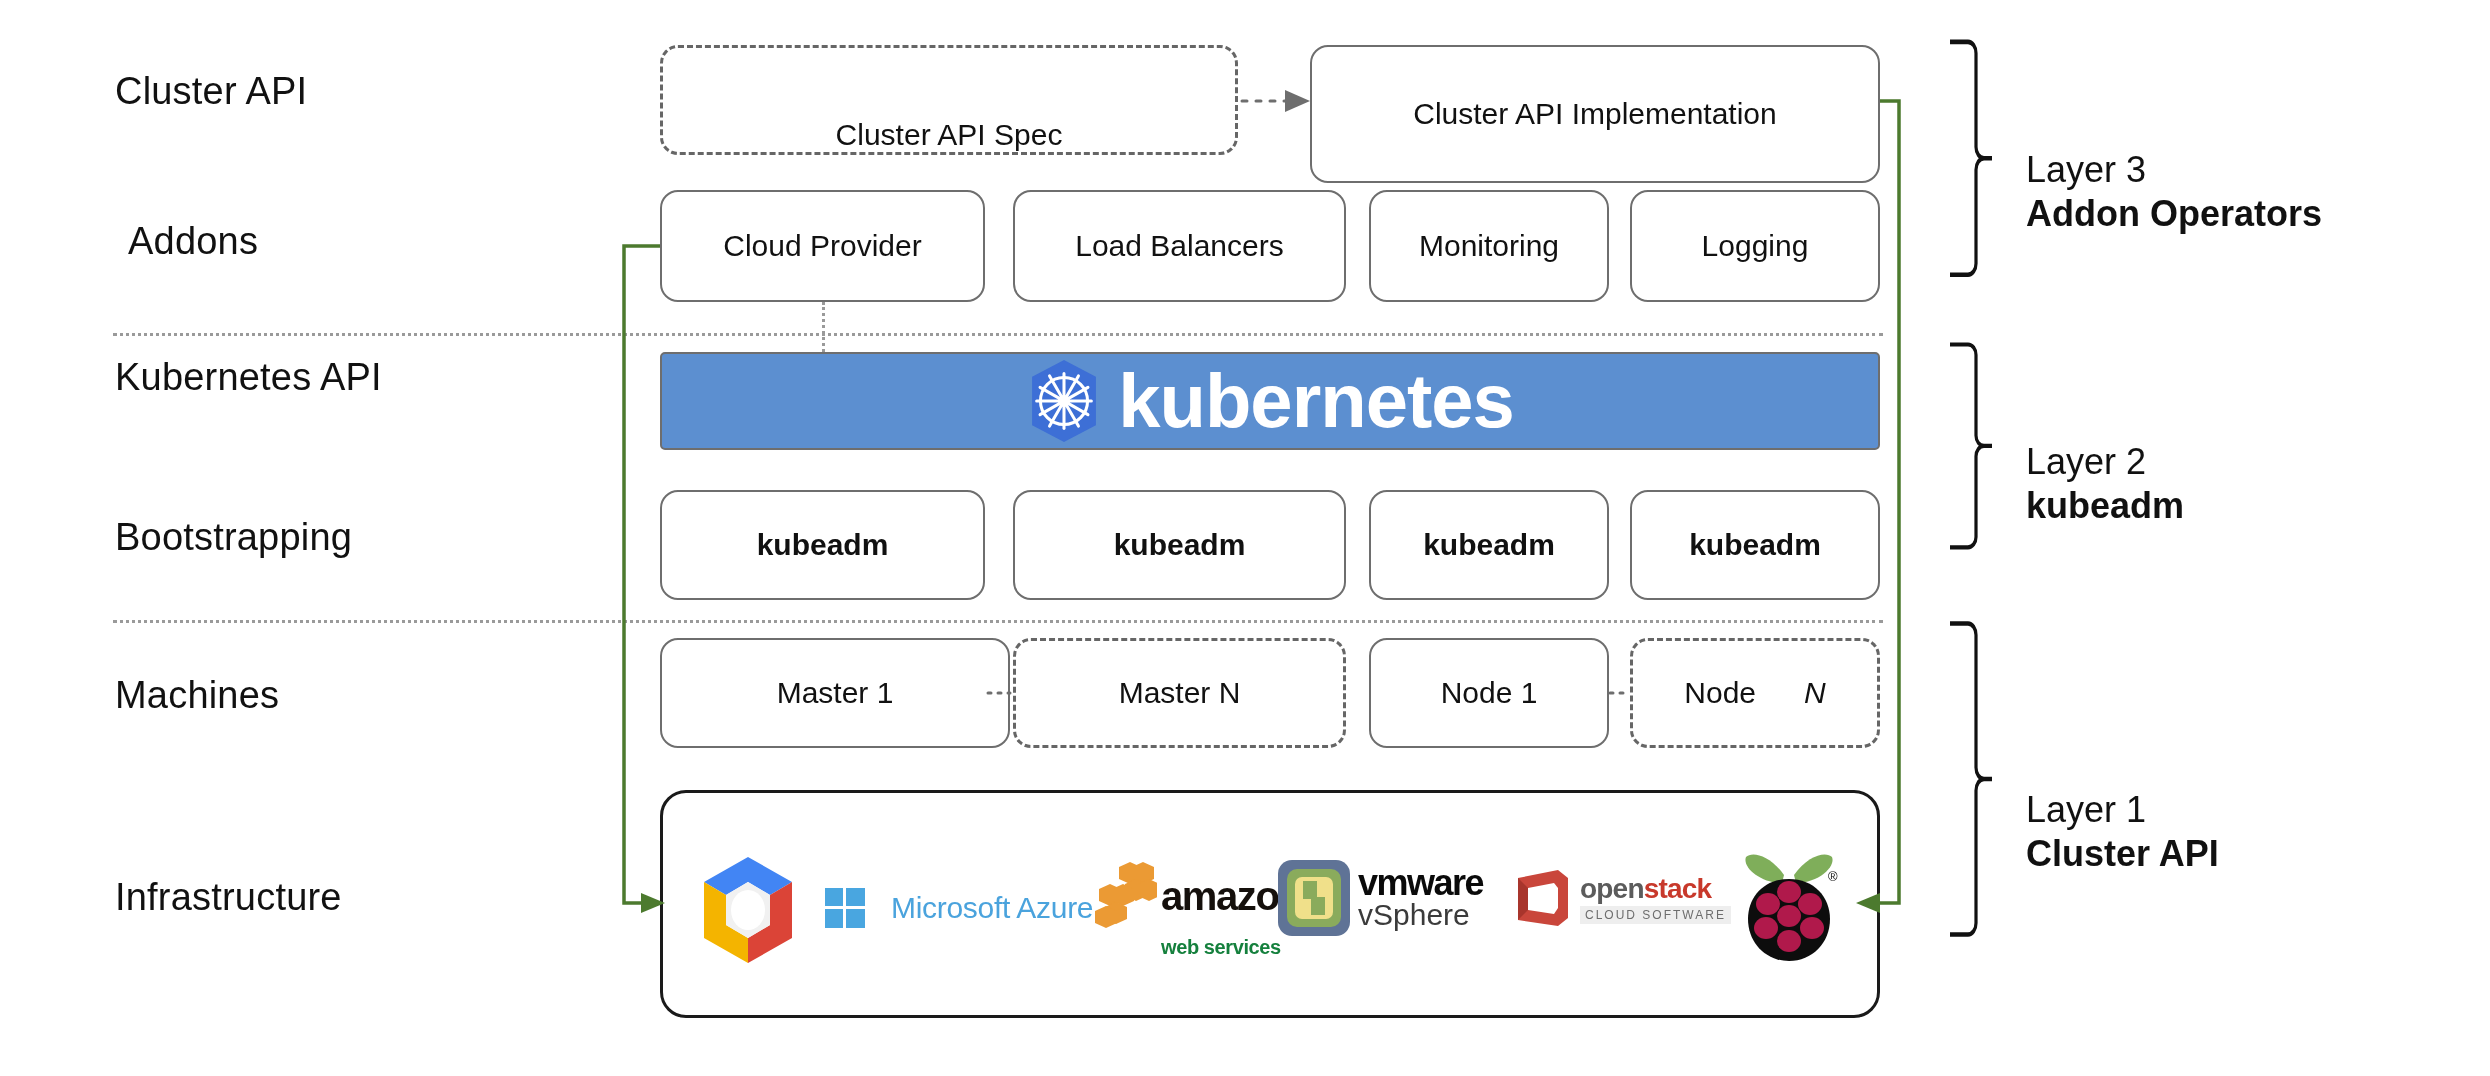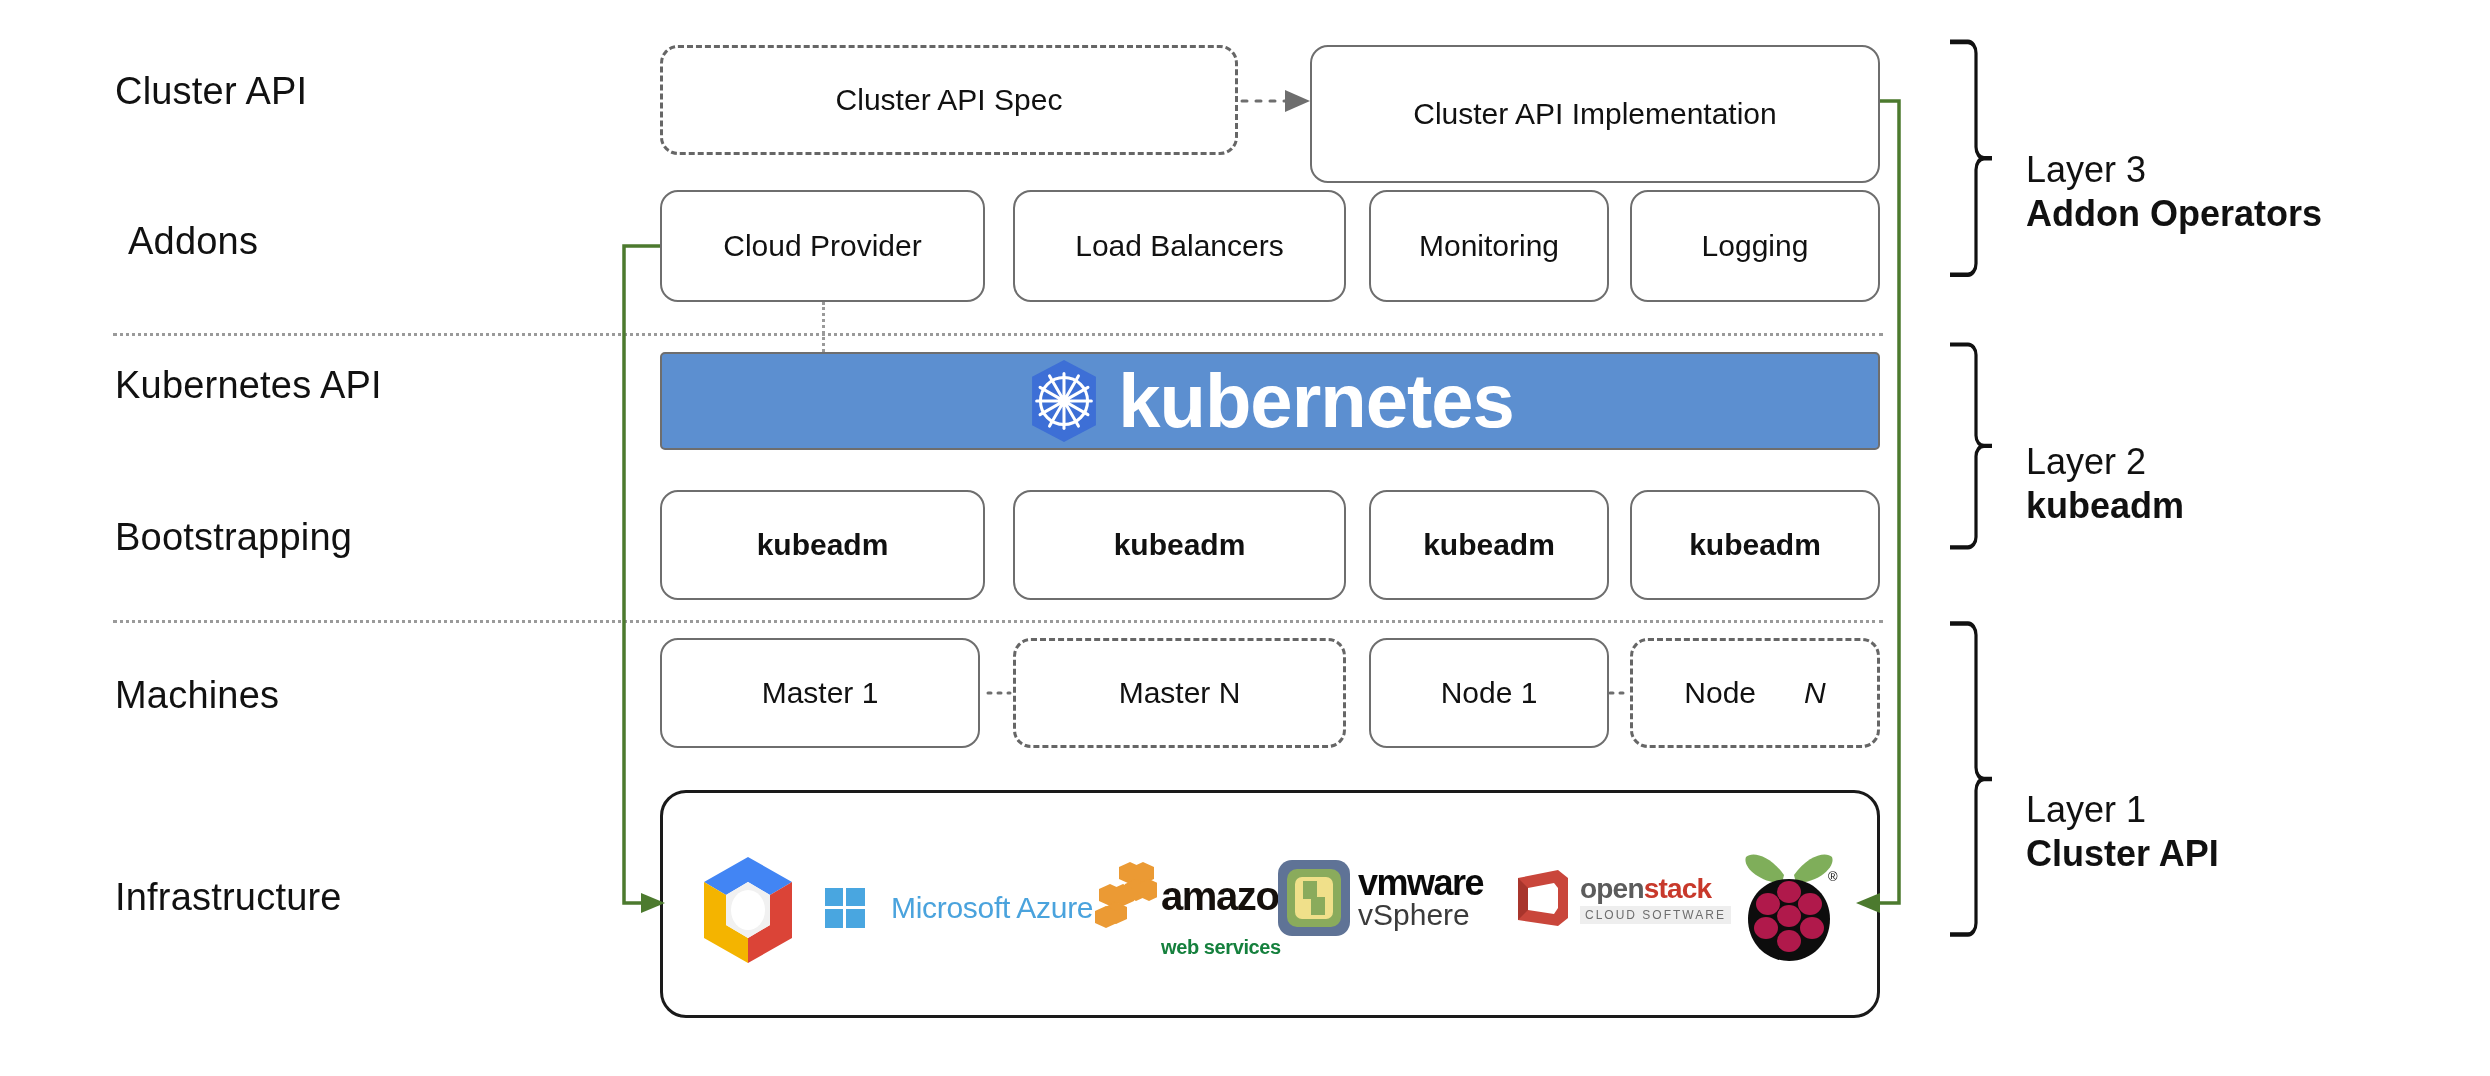--- a/index.html
+++ b/index.html
@@ -51,29 +51,29 @@
   .os-c{font-size:12px;color:#6d6d6d;letter-spacing:2px;background:#eeeeee;
         padding:2px 5px;display:inline-block;margin-top:3px;}
 </style>
 </head>
 <body>
 
 <div class="stage">
 
   <div class="row-label" style="left:115px;top:72px;">Cluster API</div>
   <div class="row-label" style="left:128px;top:222px;">Addons</div>
-  <div class="row-label" style="left:115px;top:366px;text-align:center;">Kubernetes API</div>
+  <div class="row-label" style="left:115px;top:358px;text-align:center;">Kubernetes API</div>
   <div class="row-label" style="left:115px;top:518px;">Bootstrapping</div>
   <div class="row-label" style="left:115px;top:676px;">Machines</div>
   <div class="row-label" style="left:115px;top:878px;">Infrastructure</div>
 
   <div class="hdot" style="left:113px;top:333px;width:1770px;"></div>
   <div class="hdot" style="left:113px;top:620px;width:1770px;"></div>
 
-  <div class="box dashed" style="left:660px;top:45px;width:578px;height:110px;">
+  <div class="box dashed" style="left:660px;top:45px;width:578px;height:110px;align-items:flex-end;">
     <span>Cluster API Spec</span>
   </div>
 
   <svg class="conn">
     <line x1="1242" y1="101" x2="1288" y2="101" stroke="#6e6e6e" stroke-width="3" stroke-dasharray="5 9" stroke-linecap="round"></line>
     <polygon points="1285,90 1310,101 1285,112" fill="#6e6e6e"></polygon>
   </svg>
 
   <div class="box" style="left:1310px;top:45px;width:570px;height:138px;">
     <span>Cluster API Implementation</span>
@@ -118,21 +118,21 @@
   <div class="box bold" style="left:1013px;top:490px;width:333px;height:110px;">
     <span>kubeadm</span>
   </div>
   <div class="box bold" style="left:1369px;top:490px;width:240px;height:110px;">
     <span>kubeadm</span>
   </div>
   <div class="box bold" style="left:1630px;top:490px;width:250px;height:110px;">
     <span>kubeadm</span>
   </div>
 
-  <div class="box" style="left:660px;top:638px;width:320px;height:110px;">
+  <div class="box" style="left:660px;top:638px;width:350px;height:110px;">
     <span>Master 1</span>
   </div>
   <svg class="conn">
     <line x1="988" y1="693" x2="1010" y2="693" stroke="#6e6e6e" stroke-width="3" stroke-dasharray="3 7" stroke-linecap="round"></line>
     <line x1="1610" y1="693" x2="1628" y2="693" stroke="#6e6e6e" stroke-width="3" stroke-dasharray="3 7" stroke-linecap="round"></line>
   </svg>
   <div class="box dashed" style="left:1013px;top:638px;width:333px;height:110px;">
     <span>Master N</span>
   </div>
   <div class="box" style="left:1369px;top:638px;width:240px;height:110px;">

